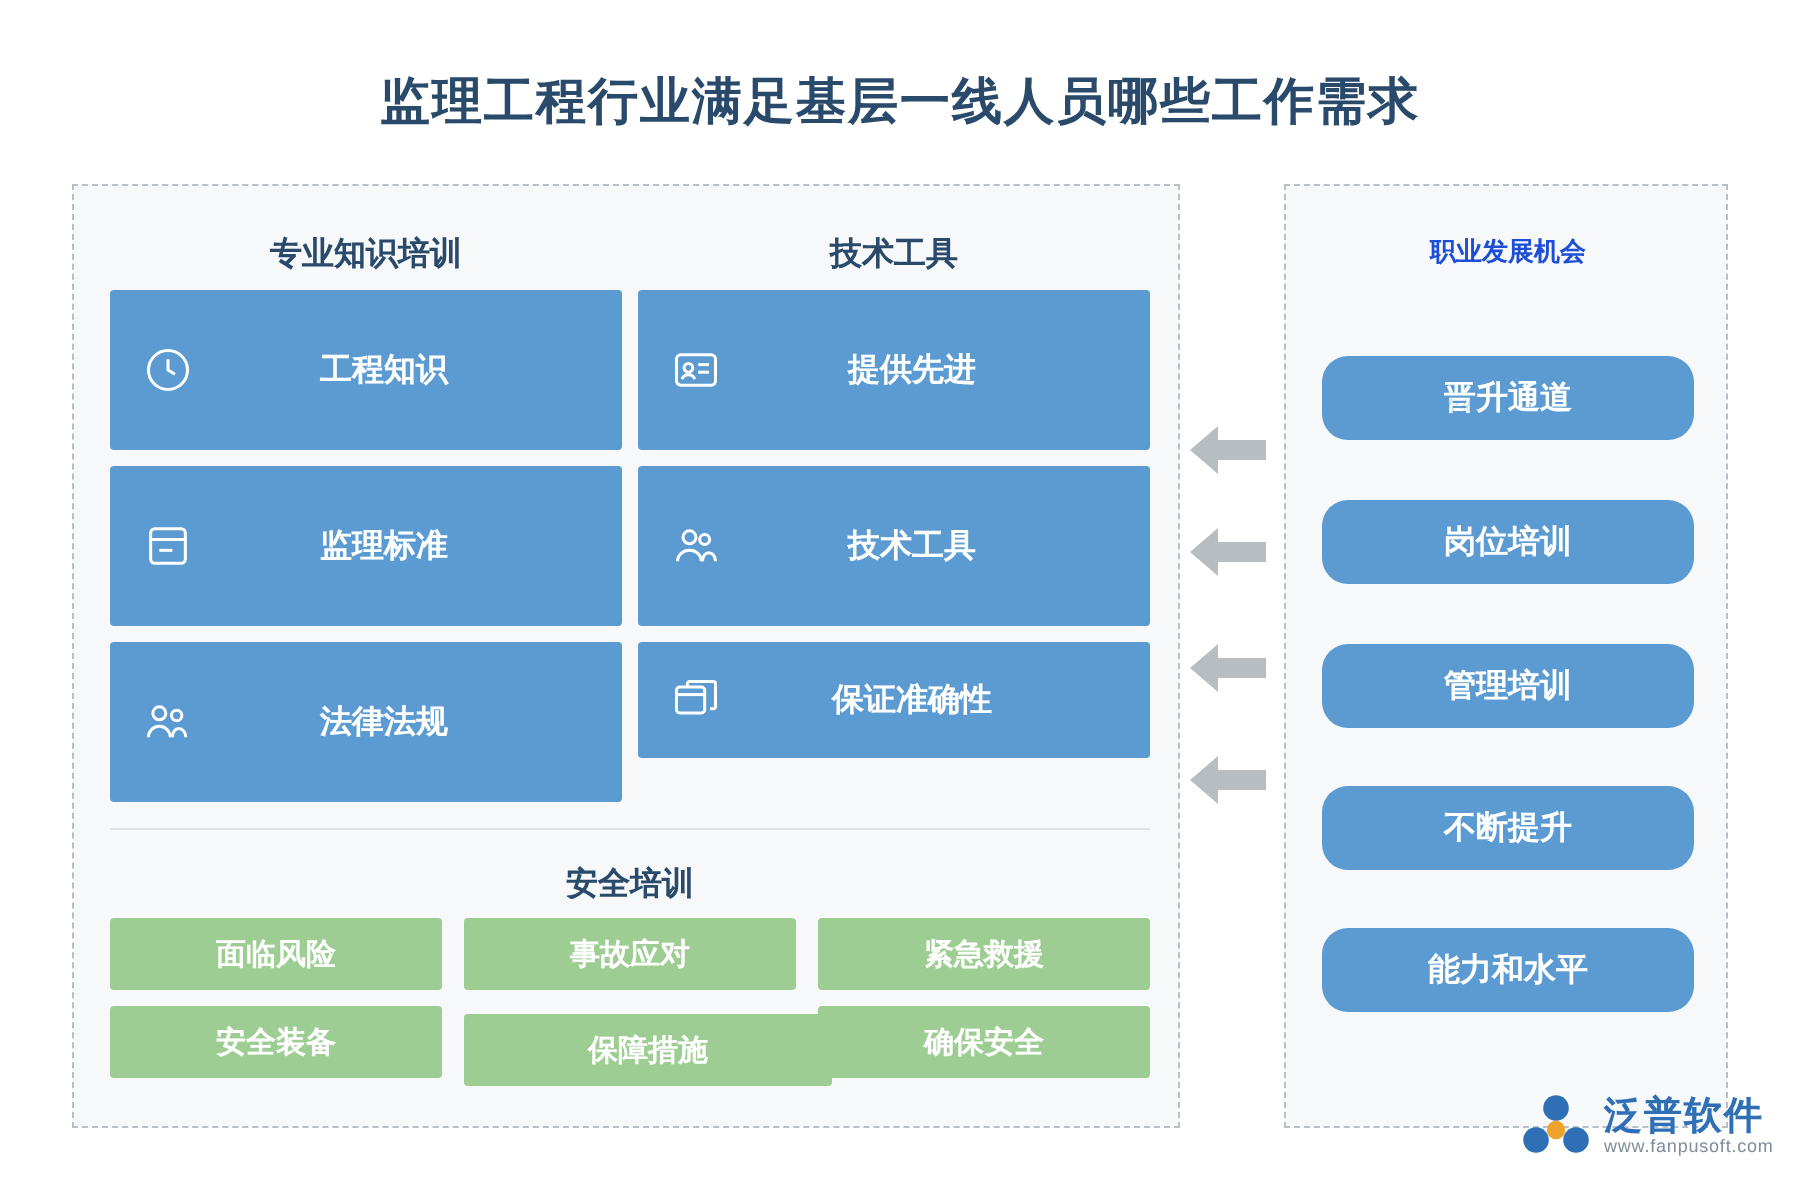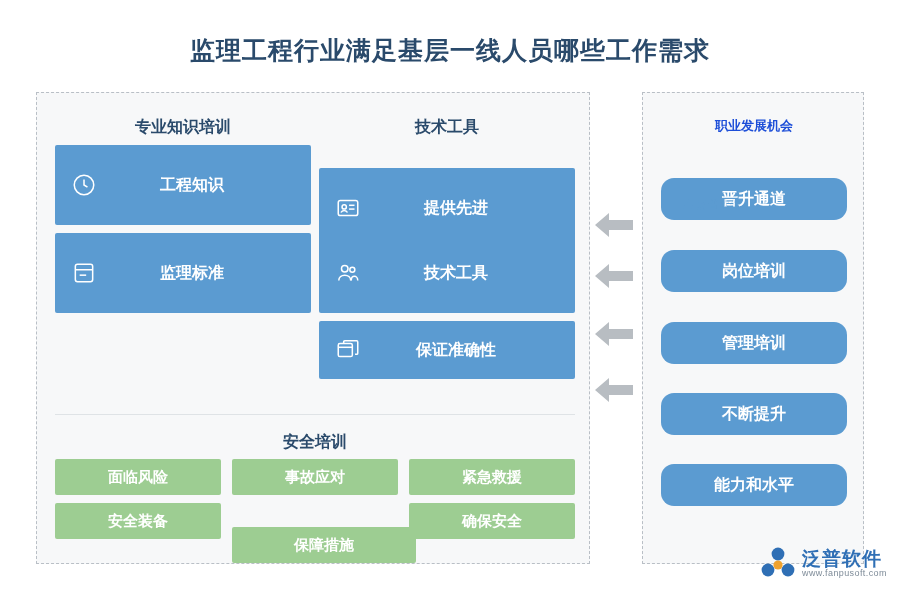--- a/index.html
+++ b/index.html
@@ -204,22 +204,33 @@
   <div class="blue-card" style="left:18px; top:52px; width:256px; height:80px;">
     <span class="card-icon">
       <svg width="26" height="26" viewBox="0 0 24 24" fill="none" stroke="#ffffff" stroke-width="1.4">
         <circle cx="12" cy="12" r="9"></circle>
           <path d="M12 7v5l3.2 2"></path>
       </svg>
     </span>
     <span class="card-label">工程知识</span>
   </div>
 
-
-  <div class="blue-card" style="left:282px; top:52px; width:256px; height:80px;margin-top:23px;">
+  <div class="blue-card" style="left:18px; top:228px; width:256px; height:80px;">
+    <span class="card-icon">
+      <svg width="26" height="26" viewBox="0 0 24 24" fill="none" stroke="#ffffff" stroke-width="1.4">
+        <circle cx="8" cy="8" r="3"></circle>
+          <circle cx="16" cy="9" r="2.4"></circle>
+        <path d="M3 19c0-3 2.3-5 5-5s5 2 5 5"></path>
+          <path d="M14 19c0-2.4 1.4-4 3-4s3.2 1.6 3.2 4"></path>
+      </svg>
+    </span>
+    <span class="card-label">法律法规</span>
+  </div>
+
+  <div class="blue-card" style="left:282px; top:52px; width:256px; height:80px;">
     <span class="card-icon">
       <svg width="26" height="26" viewBox="0 0 24 24" fill="none" stroke="#ffffff" stroke-width="1.4">
         <rect x="3" y="5" width="18" height="14" rx="2"></rect>
           <circle cx="8.5" cy="11" r="2"></circle>
         <path d="M13 9.5h5"></path>
           <path d="M13 13h5"></path>
           <path d="M5.5 16.2c.6-1.3 1.7-2 3-2s2.4.7 3 2"></path>
       </svg>
     </span>
     <span class="card-label">提供先进</span>
@@ -256,21 +267,21 @@
     </div>
   <div class="green-card" style="left:195px; top:366px; width:166px; height:36px;">
       <span>事故应对</span>
     </div>
   <div class="green-card" style="left:372px; top:366px; width:166px; height:36px;">
       <span>紧急救援</span>
     </div>
   <div class="green-card" style="left:18px;  top:410px; width:166px; height:36px;">
       <span>安全装备</span>
     </div>
-  <div class="green-card" style="left:195px; top:434px; width:184px; height:36px;">
+  <div class="green-card" style="left:195px; top:414px; width:184px; height:36px;">
       <span>保障措施</span>
     </div>
   <div class="green-card" style="left:372px; top:410px; width:166px; height:36px;">
       <span>确保安全</span>
     </div>
 </div>
 
 <div class="arrow" style="left:595px; top:211px;">
   <svg width="38" height="28" viewBox="0 0 38 28">
       <polygon points="0,14 14,2 14,9 38,9 38,19 14,19 14,26" fill="#b8bdc2"></polygon>

